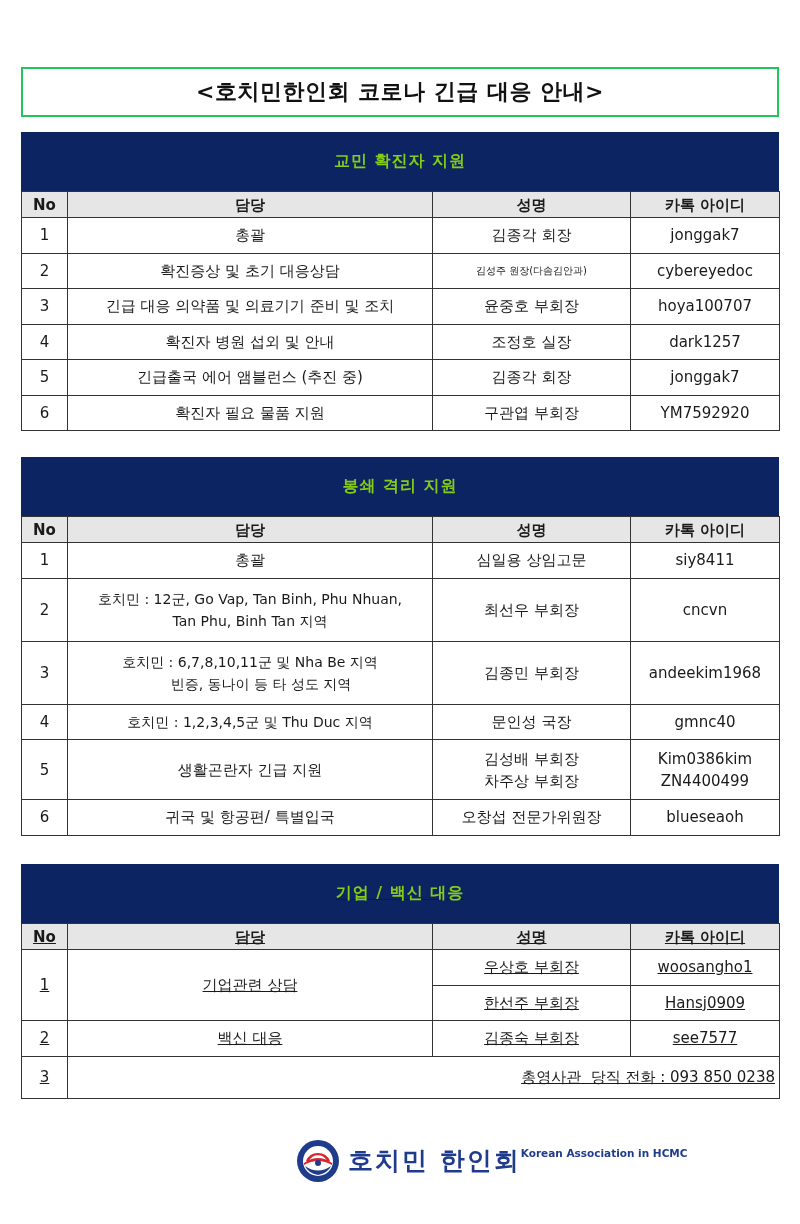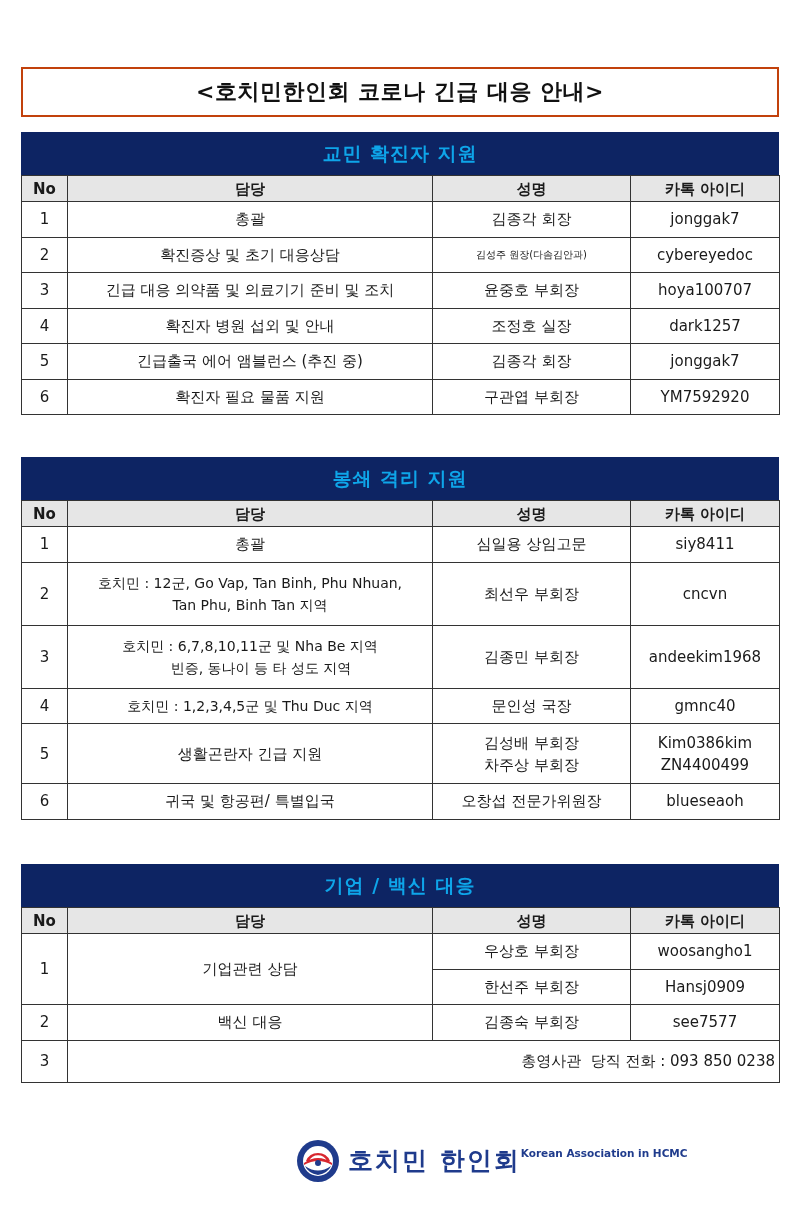--- a/index.html
+++ b/index.html
@@ -1,27 +1,27 @@
 <!DOCTYPE html>
 <html><head>
 <meta charset="utf-8">
 <style>
   * { box-sizing: border-box; margin: 0; padding: 0; }
   html, body { width: 800px; height: 1224px; background: #ffffff; }
   body { font-family: "DejaVu Sans", "Liberation Sans", sans-serif; color: #1a1a1a; position: relative; overflow: hidden; }
 
   .title-box {
     position: absolute; left: 21px; top: 67px; width: 758px; height: 50px;
-    border: 2px solid #c2410c; display: flex; align-items: center; justify-content: center;
+    border: 2px solid #22c55e; display: flex; align-items: center; justify-content: center;
     font-size: 22px; font-weight: bold; letter-spacing: 0.5px; color: #111;
   }
 
   .section { position: absolute; left: 21px; width: 758px; }
   .section-header {
-    height: 43px; background: #0d2463; color: #0ea5e9; font-weight: bold; font-size: 19px;
+    height: 59px; background: #0d2463; color: #84cc16; font-weight: bold; font-size: 16px;
     display: flex; align-items: center; justify-content: center; letter-spacing: 1px;
   }
   table { width: 758px; border-collapse: collapse; table-layout: fixed; }
   td, th {
     border: 1.5px solid #333; text-align: center; vertical-align: middle;
     font-size: 15px; font-weight: normal; line-height: 22px; padding: 0 4px;
   }
   th { background: #e6e6e6; font-weight: bold; font-size: 15px; height: 26px; }
   col.c-no { width: 46px; }
   col.c-task { width: 365px; }
@@ -162,21 +162,21 @@
     <tr class="r35">
       <td>6</td>
       <td>귀국 및 항공편/ 특별입국</td>
       <td>오창섭 전문가위원장</td>
       <td>blueseaoh</td>
     </tr>
   </tbody>
     </table>
 </div>
 
-<div class="section" style="top:864px;">
+<div class="section" style="top:864px;text-decoration:underline;">
   <div class="section-header">기업 / 백신 대응</div>
   <table>
     <colgroup>
         <col class="c-no">
         <col class="c-task">
         <col class="c-name">
         <col class="c-id">
       </colgroup>
     <tbody>
         <tr>

